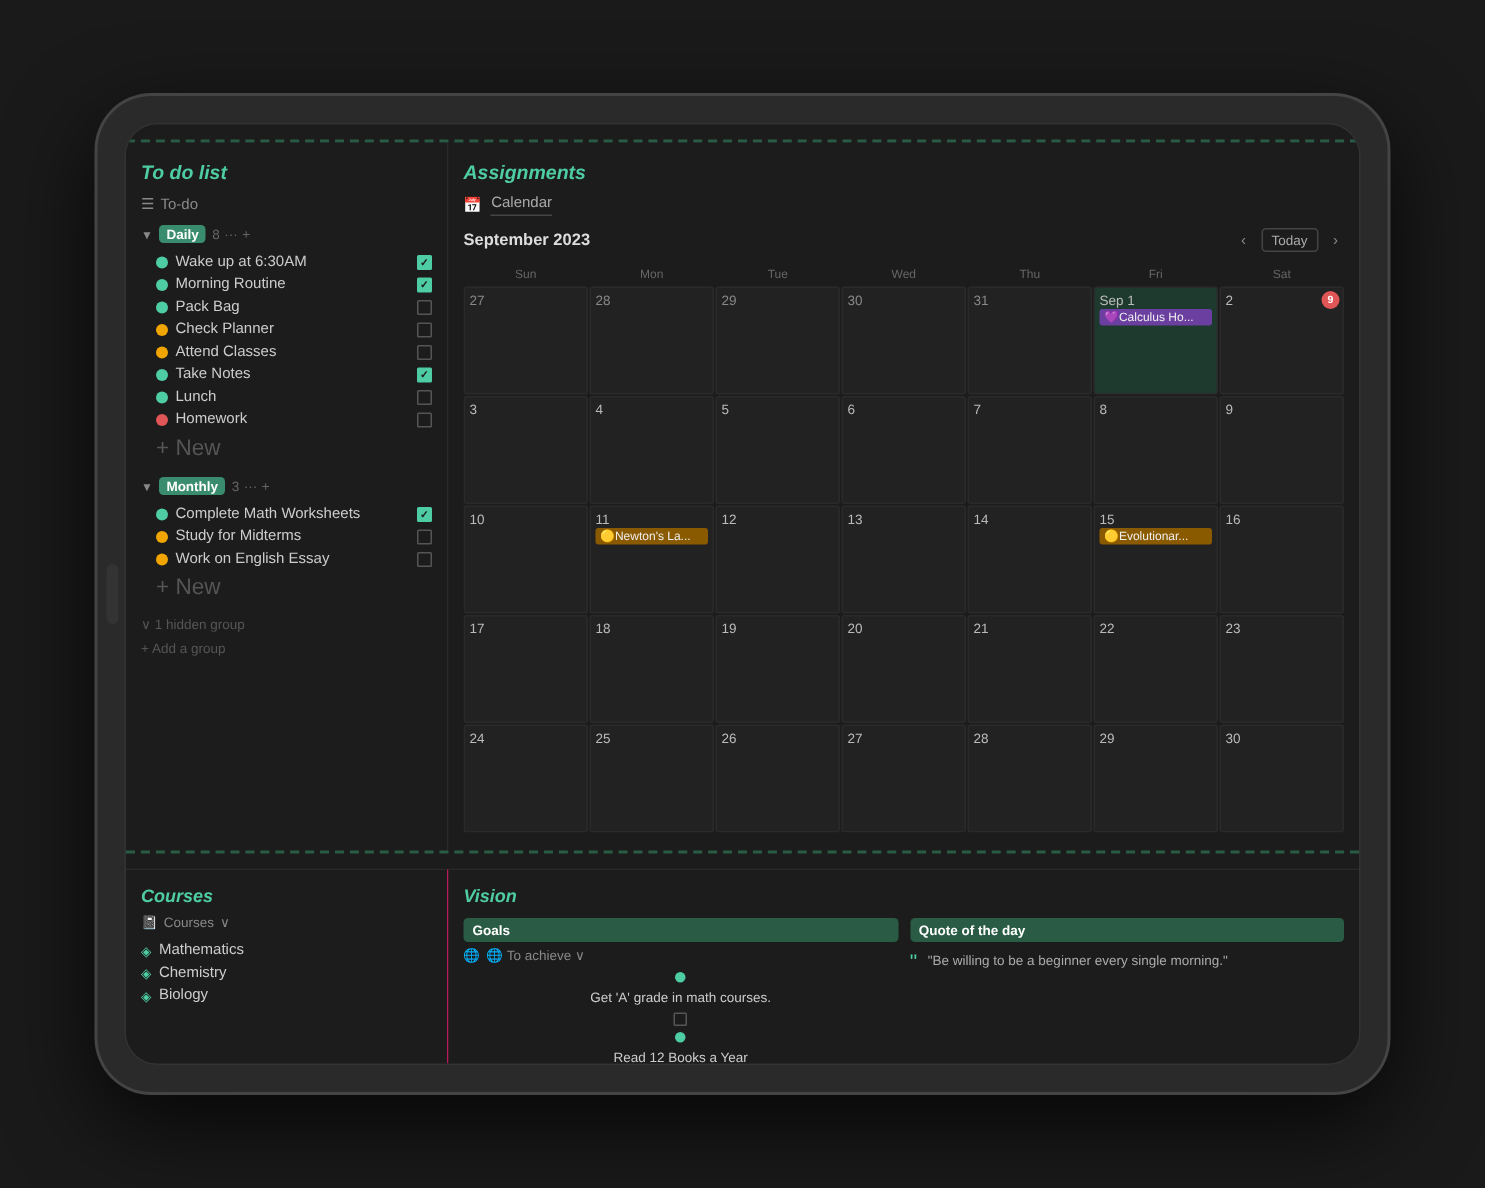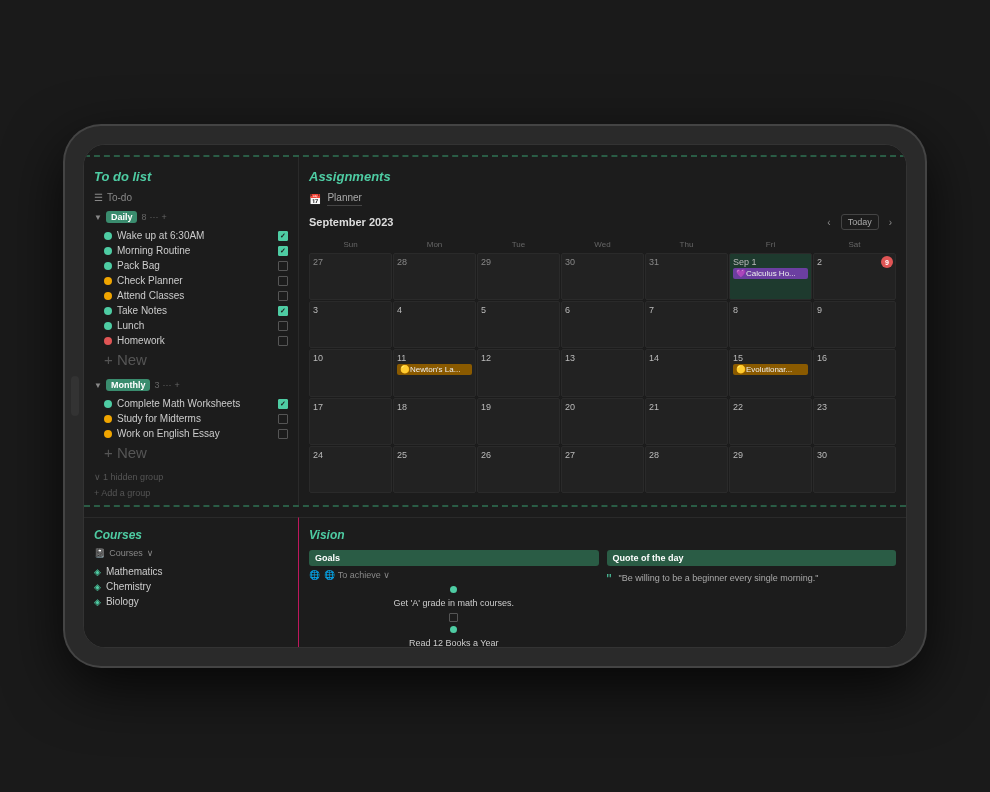--- a/index.html
+++ b/index.html
@@ -7,21 +7,21 @@
       background: #1a1a1a;
       display: flex;
       align-items: center;
       justify-content: center;
       min-height: 100vh;
       font-family: -apple-system, BlinkMacSystemFont, 'Segoe UI', sans-serif;
     }
 
     .device-frame {
       width: 860px;
-      height: 540px;
+      height: 664px;
       background: #2a2a2a;
       border-radius: 36px;
       padding: 18px;
       box-shadow: 0 0 0 2px #444, 0 20px 60px rgba(0,0,0,0.8);
       position: relative;
     }
 
     .device-screen {
       width: 100%;
       height: 100%;
@@ -609,21 +609,21 @@
 
         <div class="hidden-group">∨ 1 hidden group</div>
         <div class="add-group">+ Add a group</div>
       </div>
 
       <div class="assignments-panel">
         <div class="assignments-title">Assignments</div>
 
         <div class="calendar-toolbar">
           <span class="calendar-icon">📅</span>
-          <span class="calendar-label">Planner</span>
+          <span class="calendar-label">Calendar</span>
         </div>
 
         <div class="calendar-header">
           <span class="calendar-month-title">September 2023</span>
           <div class="calendar-nav">
             <button class="nav-btn">‹</button>
             <button class="today-btn">Today</button>
             <button class="nav-btn">›</button>
           </div>
         </div>

